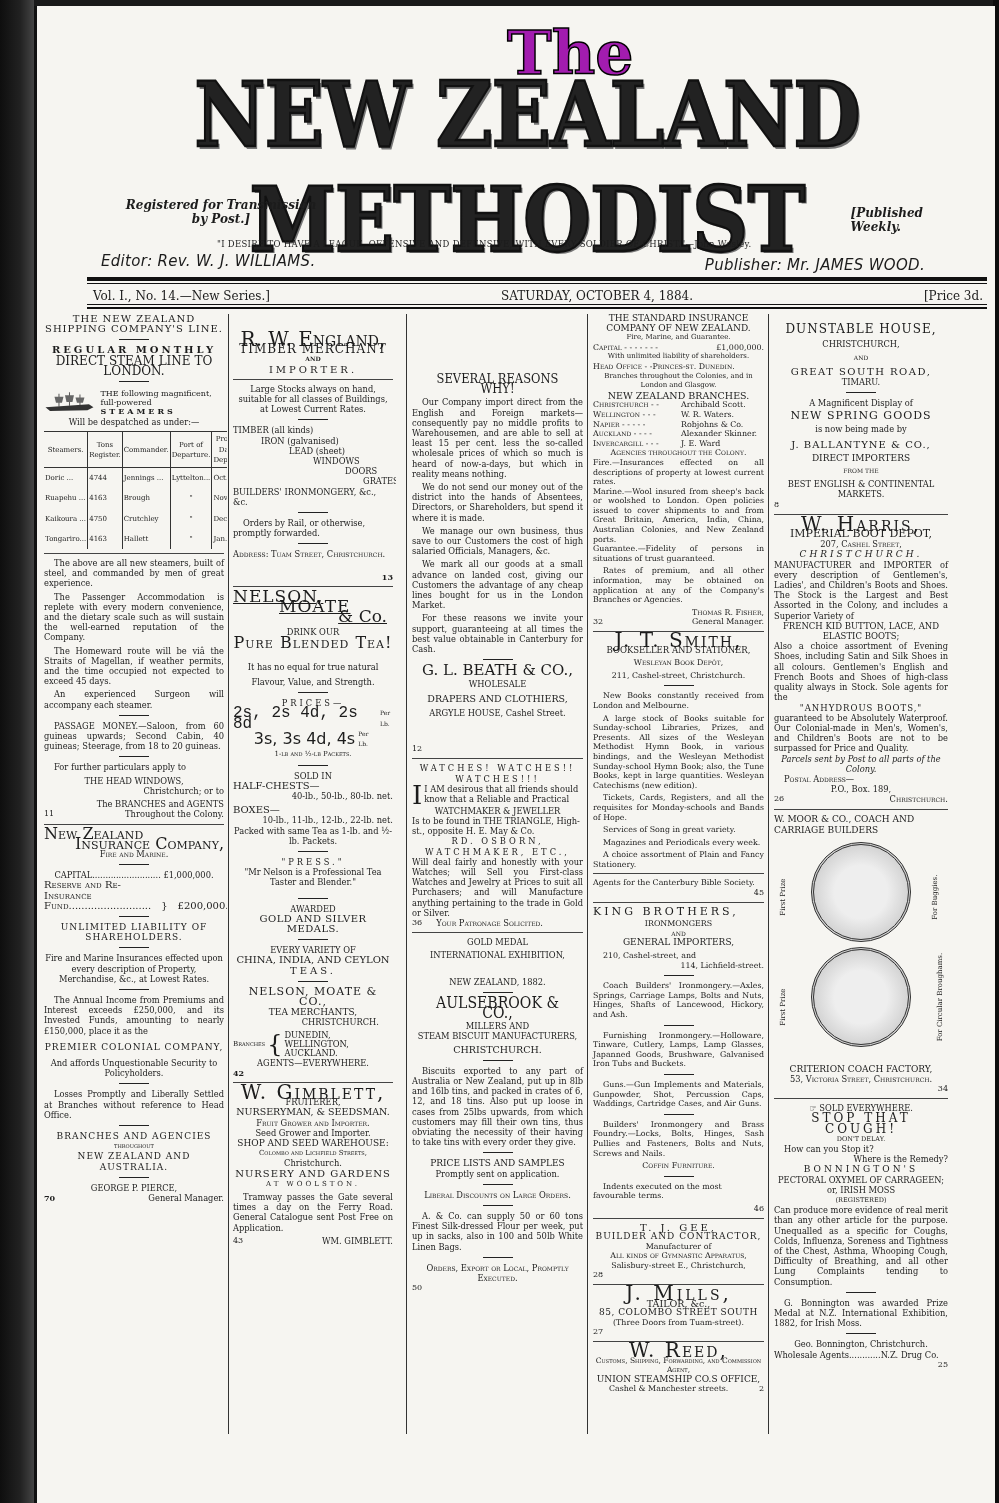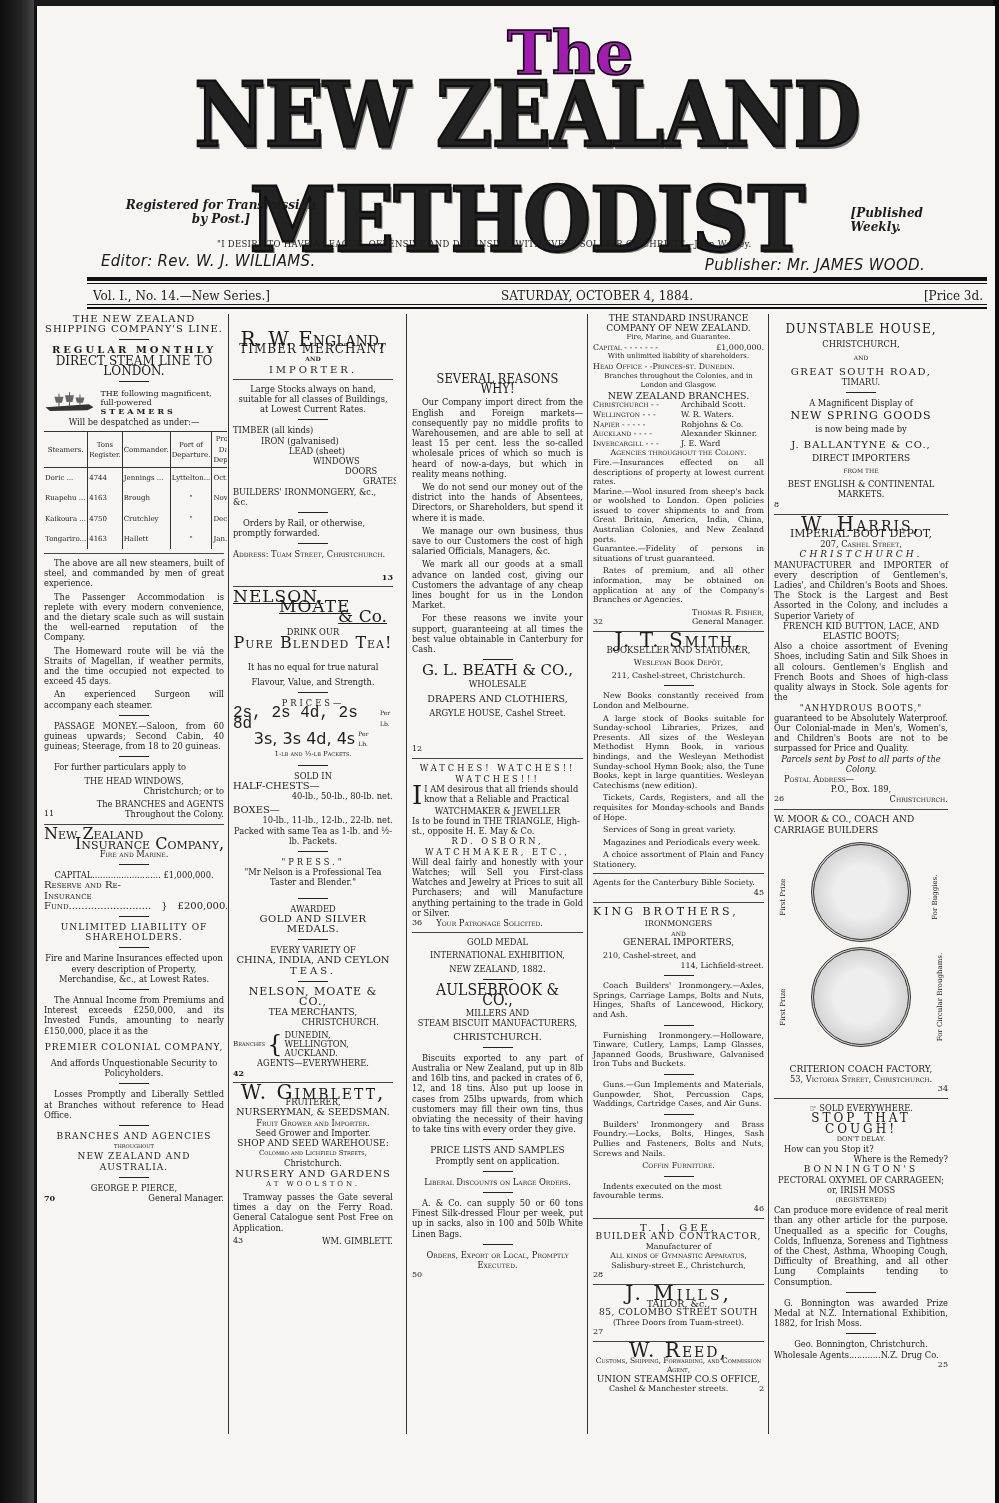--- a/index.html
+++ b/index.html
@@ -333,21 +333,21 @@
         <div style="display:flex;gap:14px">
             <span class="num">36</span>
             <span class="sc">Your Patronage Solicited.</span>
           </div>
       </div>
       <div class="hr"></div>
 
       <div>
         <div class="c" style="margin-top:4px">GOLD MEDAL</div>
         <div class="c" style="margin-top:3px">INTERNATIONAL EXHIBITION,</div>
-        <div class="c" style="margin-top:3px">NEW ZEALAND, 1882.</div>
+        <div class="c" style="margin-top:16px">NEW ZEALAND, 1882.</div>
         <div class="rule"></div>
         <div class="c" style="font-size:16px;transform:scaleX(.88)">AULSEBROOK &amp; CO.,</div>
         <div class="c" style="margin-top:3px">MILLERS AND</div>
         <div class="c">STEAM BISCUIT MANUFACTURERS,</div>
         <div class="c" style="font-size:9.5px;margin-top:3px">CHRISTCHURCH.</div>
         <div class="rule"></div>
         <p class="j">Biscuits exported to any part of Australia or New Zealand, put up in 8lb and 16lb tins, and packed in crates of 6, 12, and 18 tins. Also put up loose in cases from 25lbs upwards, from which customers may fill their own tins, thus obviating the necessity of their having to take tins with every order they give.</p>
         <div class="rule"></div>
         <div class="c" style="font-size:9px">PRICE LISTS AND SAMPLES</div>
         <div class="c">Promptly sent on application.</div>

